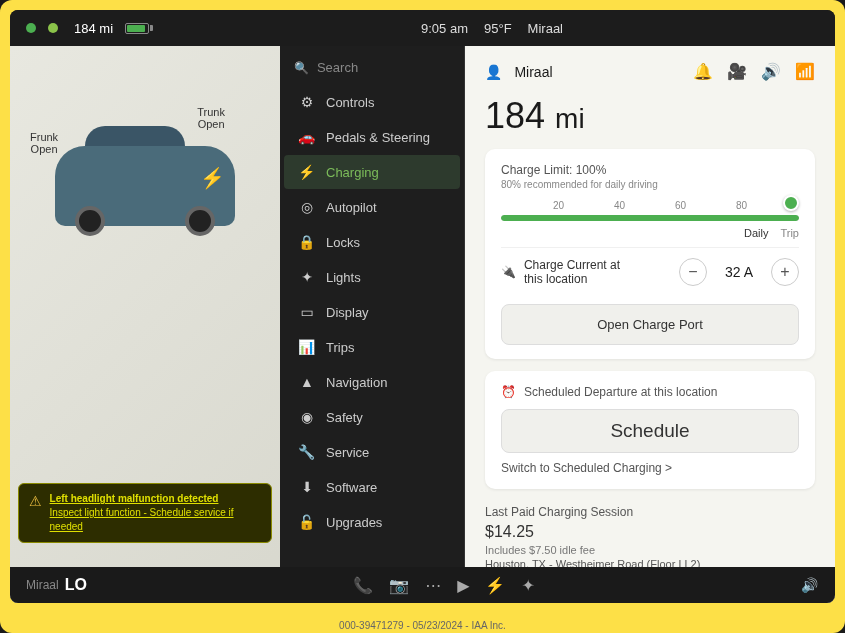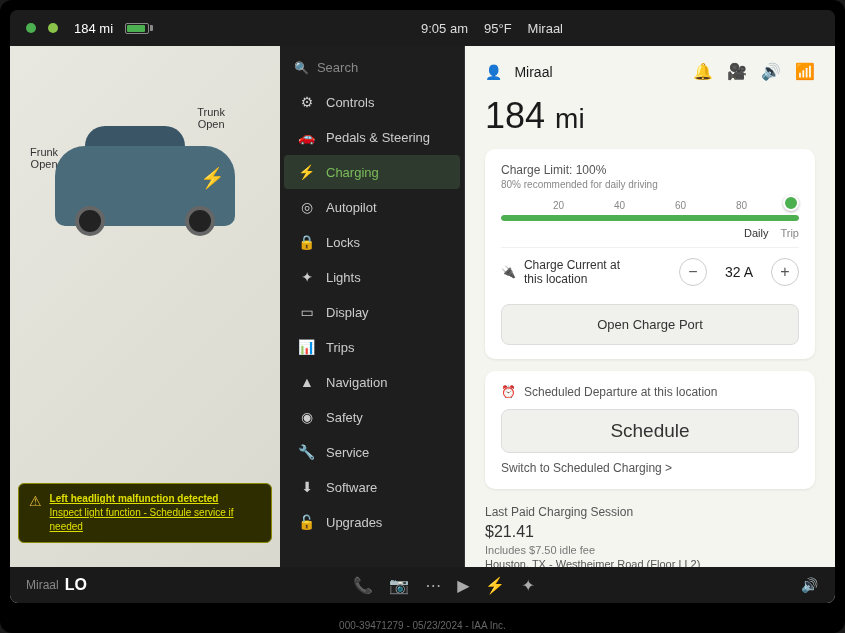--- a/index.html
+++ b/index.html
@@ -9,21 +9,21 @@
       background: #1a1a1a;
       font-family: -apple-system, 'Helvetica Neue', Arial, sans-serif;
       overflow: hidden;
       position: relative;
     }
 
     
     .screen-frame {
       position: absolute;
       top: 0; left: 0; right: 0; bottom: 0;
-      background: #000000;
+      background: #fde047;
       border-radius: 12px;
       overflow: hidden;
     }
 
     
     .tesla-ui {
       position: absolute;
       top: 10px; left: 10px; right: 10px; bottom: 30px;
       background: #1c1c1c;
       border-radius: 8px;
@@ -105,21 +105,21 @@
     }
 
     
     .car-label {
       position: absolute;
       font-size: 11px;
       color: #333;
       text-align: center;
     }
     .car-label-trunk { top: 60px; right: 55px; }
-    .car-label-frunk { top: 100px; left: 20px; }
+    .car-label-frunk { top: 85px; left: 20px; }
 
     
     .car-image {
       position: absolute;
       top: 80px;
       left: 20px;
       right: 20px;
       height: 180px;
     }
     .car-body {
@@ -682,21 +682,21 @@
           <div class="scheduled-header">
             <span>⏰</span>
             <span>Scheduled Departure at this location</span>
           </div>
           <button class="schedule-btn">Schedule</button>
           <div class="switch-charging-link">Switch to Scheduled Charging &gt;</div>
         </div>
 
         <div class="last-paid-section">
           <div class="last-paid-title">Last Paid Charging Session</div>
-          <div class="last-paid-amount">$21.41</div>
+          <div class="last-paid-amount">$14.25</div>
           <div class="last-paid-sub">Includes $7.50 idle fee</div>
           <div class="last-paid-location">Houston, TX - Westheimer Road (Floor LL2)</div>
         </div>
       </div>
 
     </div>
 
     <div class="taskbar">
       <div class="taskbar-left">
         <span>Miraal</span>

